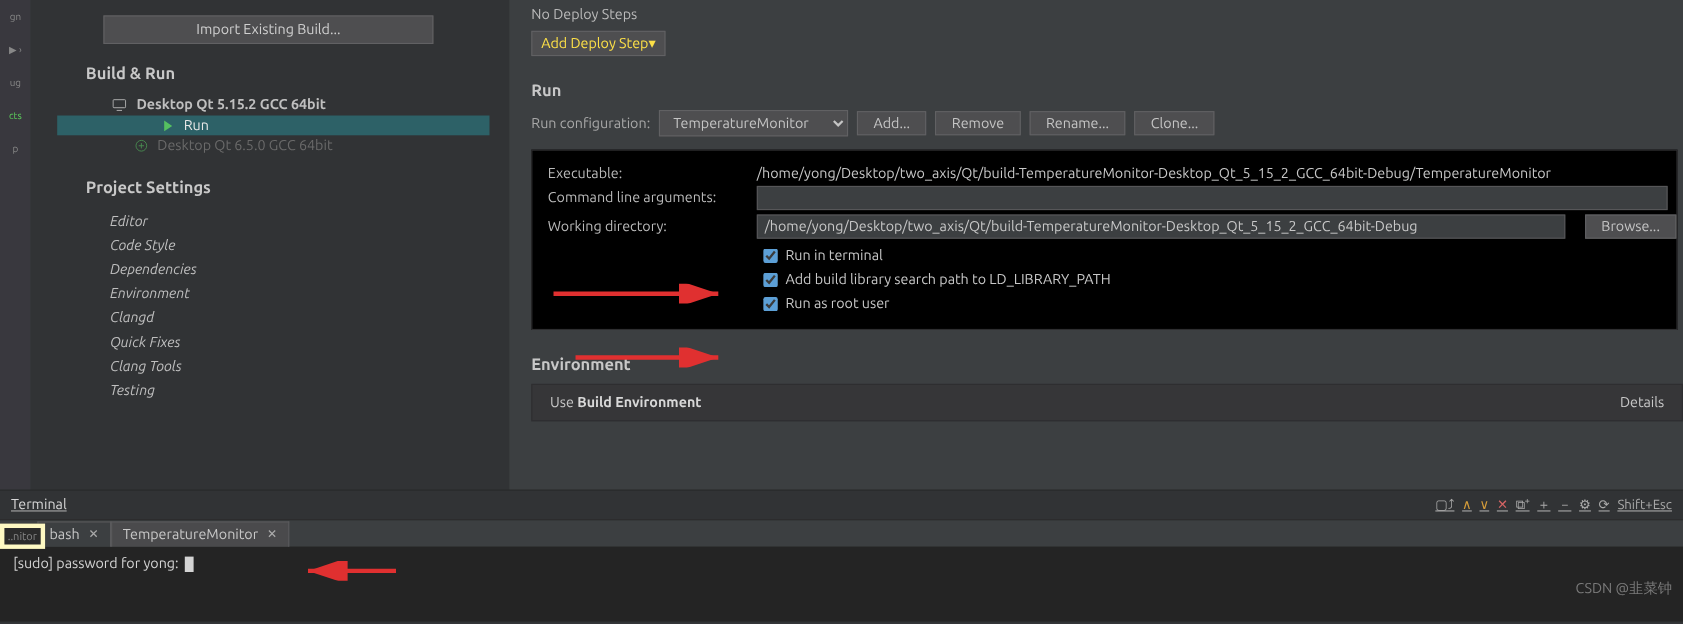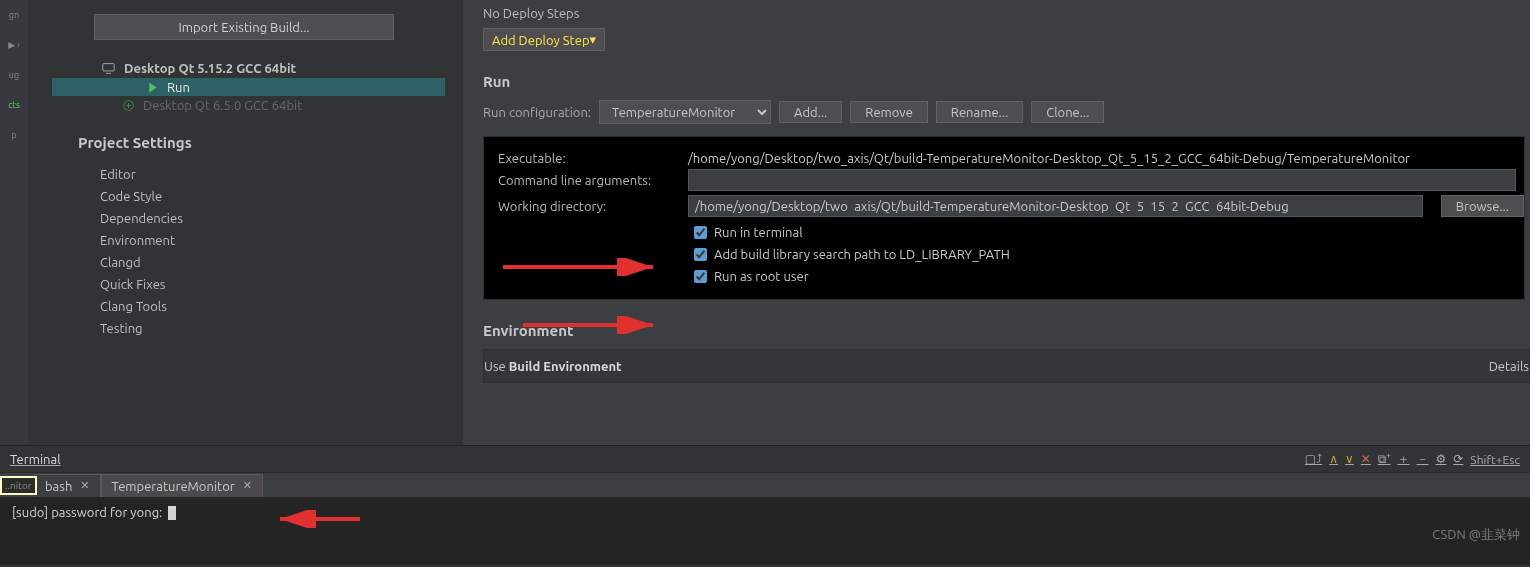--- a/index.html
+++ b/index.html
@@ -8,66 +8,67 @@
 .iconbar { width:28px; background:#39383e; display:flex; flex-direction:column; gap:20px; padding-top:10px; align-items:center; color:#888; font-size:9px;}
 .iconbar div { width:22px; text-align:center; }
 .sidebar { width:435px; background:#313335; padding:0 18px 0 26px; }
 .import-btn { margin:14px 0 18px 40px; width:300px; height:26px; background:#4e4e50; border:1px solid #616163; color:#d0d0d0; display:flex; align-items:center; justify-content:center; font-size:13px; cursor:pointer;}
 h3.sec { color:#c8c8c8; font-size:15px; font-weight:600; margin:8px 0 10px 24px; }
 .kit-group { margin-left:24px; }
 .kit-row { display:flex; align-items:center; gap:9px; padding:3px 0 3px 24px; color:#bfbfbf; font-size:13px; font-weight:600;}
 .kit-child { display:flex; align-items:center; gap:8px; padding:2px 0 2px 68px; color:#a2a2a2;}
 .kit-child.sel { background:#2d6167; color:#e6e6e6; margin-left:-26px; padding-left:94px; }
 .kit-child.disabled { color:#6a6a6a; padding-left:44px;}
-.proj-list { margin:12px 0 0 46px; line-height:22px; color:#bfbfbf;}
+.proj-list { margin:12px 0 0 46px; line-height:22px; color:#bfbfbf;font-style:italic;}
 .main { flex:1; background:#3c3f41; padding:0 0 0 20px; position:relative; overflow:hidden;}
 .mh { color:#c8c8c8; font-size:15px; font-weight:600; margin:22px 0 10px 0;}
 .main-top { color:#bbb; margin-top:6px;}
 .add-step { display:inline-flex; align-items:center; padding:3px 8px; background:#4e4e50; border:1px solid #616163; color:#fde047; margin-top:8px; cursor:pointer;}
 .row { display:flex; align-items:center; gap:8px; margin:4px 0;}
 .btn { padding:3px 14px; background:#4e4e50; border:1px solid #616163; color:#c5c5c5; cursor:pointer; font-size:13px;}
 select.btn { padding:3px 18px 3px 8px; }
 .inset { background:#000000; border:1px solid #2e2e30; margin-right:5px; padding:10px 0 12px 14px; margin-top:12px;}
 .form-row { display:flex; align-items:center; margin:4px 0; gap:10px;}
 .form-row label { width:180px; color:#bababa;}
 .form-row .val { color:#c8c8c8;}
 input[type=text].field { flex:1; background:#3c3f41; border:1px solid #565658; color:#c8c8c8; padding:3px 6px; font-size:13px; margin-right:8px;}
 .chk-row { margin-left:196px; display:flex; align-items:center; gap:7px; color:#c8c8c8; padding:4px 0;}
 input[type=checkbox]{ accent-color:#5c9fd6; }
-.env-bar { background:#363638; border:1px solid #2e2e30; margin-top:10px; padding:9px 0; display:flex; justify-content:space-between; color:#c8c8c8; margin-right:0;}
+.env-bar { background:#363638; border:1px solid #2e2e30; margin-top:10px; padding:9px 16px; display:flex; justify-content:space-between; color:#c8c8c8; margin-right:0;}
 .env-bar b { color:#d8d8d8;}
 .term-sec { border-top:1px solid #222; }
 .term-head { height:26px; display:flex; align-items:center; padding:0 10px; background:#313335; gap:12px;text-decoration:underline;}
 .term-head .title { flex:0 0 auto; color:#d8d8d8; margin-right:auto;}
 .term-tools { display:flex; gap:7px; color:#aaa; font-size:12px; margin-left:auto; align-items:center;}
 .term-tabs { height:25px; background:#3c3f41; display:flex; align-items:flex-end; padding-left:34px; gap:0; border-top:1px solid #2a2a2a;}
 .term-tab { padding:4px 10px; background:#4a4a4c; border:1px solid #5a5a5c; border-bottom:none; color:#c8c8c8; display:flex; gap:8px; align-items:flex-start; cursor:pointer;}
 .term-tab.inactive { background:#3c3f41;}
 .tab-x { color:#aaa; font-size:11px;}
 .term-body { background:#242424; height:68px; padding:8px 12px; font-family:monospace; color:#d4d4d4; font-size:13px;}
 .cursor { display:inline-block; width:8px; height:14px; background:#d4d4d4; vertical-align:text-bottom; margin-left:3px;}
 .arrow { position:absolute; pointer-events:none; }
-.left-tab { position:absolute; left:0; top:476px; background:#2b2b2b; font-size:10px; padding:2px 3px; color:#888; border:2px solid #fef9c3;}
+.left-tab { position:absolute; left:0; top:476px; background:#2b2b2b; font-size:10px; padding:2px 3px; color:#888; border:4px solid #fef9c3;}
 .watermark { position:absolute; right:10px; bottom:23px; color:#7a7a7a; font-size:13px;}
 .icon-sm { width:13px; height:13px;}
 </style>
 </head>
 <body>
 
 <div class="layout">
   <div class="iconbar">
     <div>gn</div>
     <div>▶ ›</div>
     <div>ug</div>
     <div style="color:#5ccf5c">cts</div>
     <div>p</div>
   </div>
 
   <div class="sidebar">
     <div class="import-btn">Import Existing Build...</div>
+    <h3 class="sec">Build &amp; Run</h3>
     <div class="kit-group">
       <div class="kit-row">
         <svg class="icon-sm" viewBox="0 0 16 16">
             <rect x="1" y="2" width="14" height="9" rx="1" fill="none" stroke="#bbb"></rect>
             <line x1="5" y1="14" x2="11" y2="14" stroke="#bbb"></line>
           </svg>
         <span>Desktop Qt 5.15.2 GCC 64bit</span>
       </div>
       <div class="kit-child sel">
         <svg class="icon-sm" viewBox="0 0 16 16">

